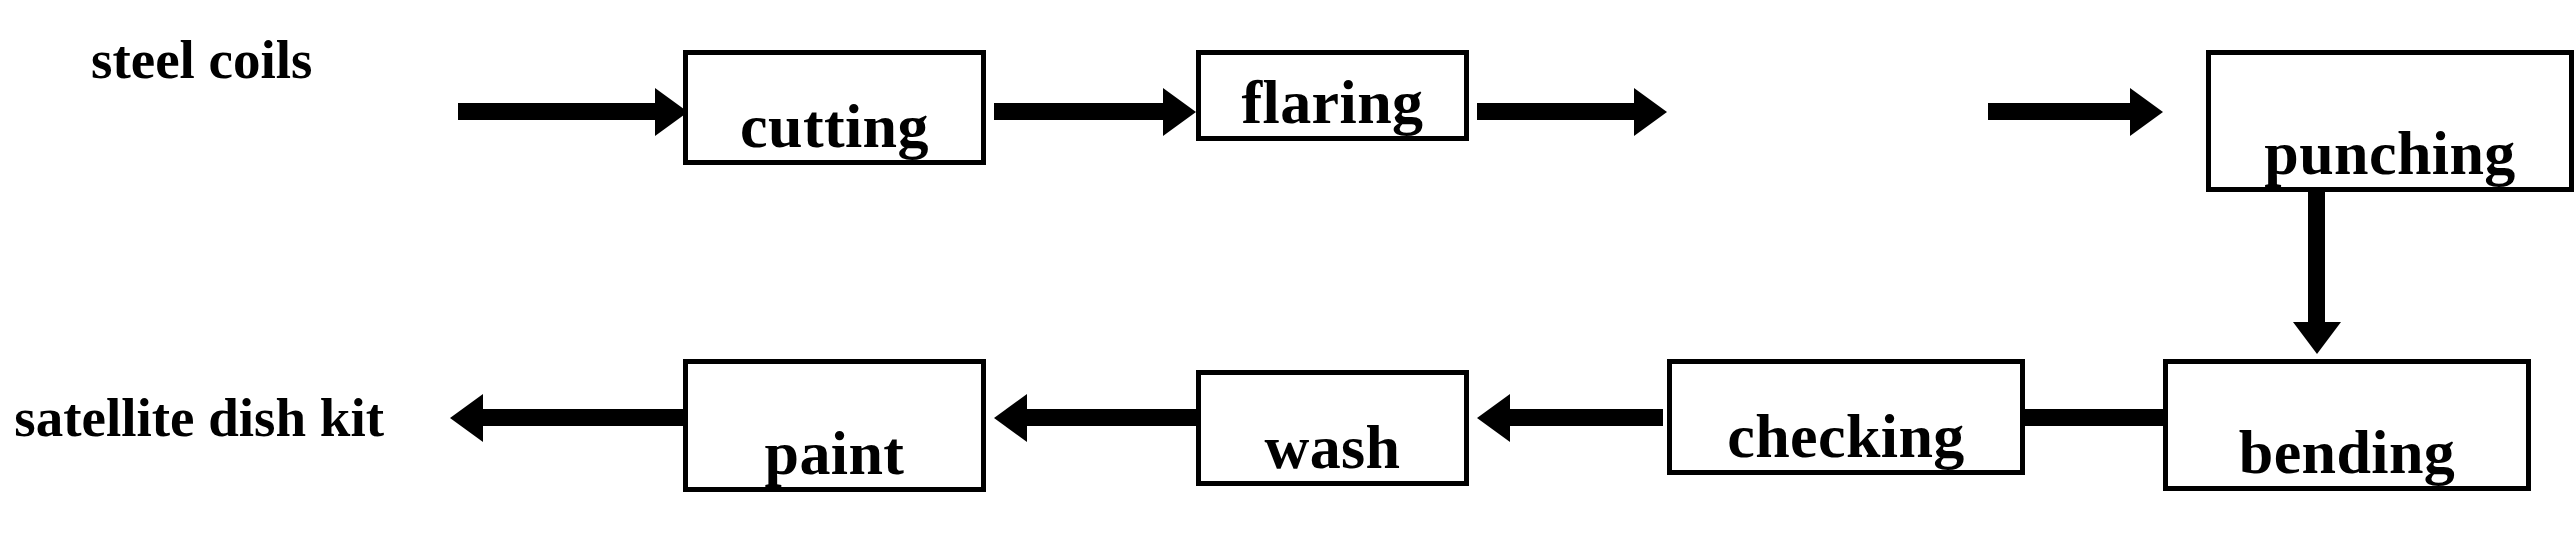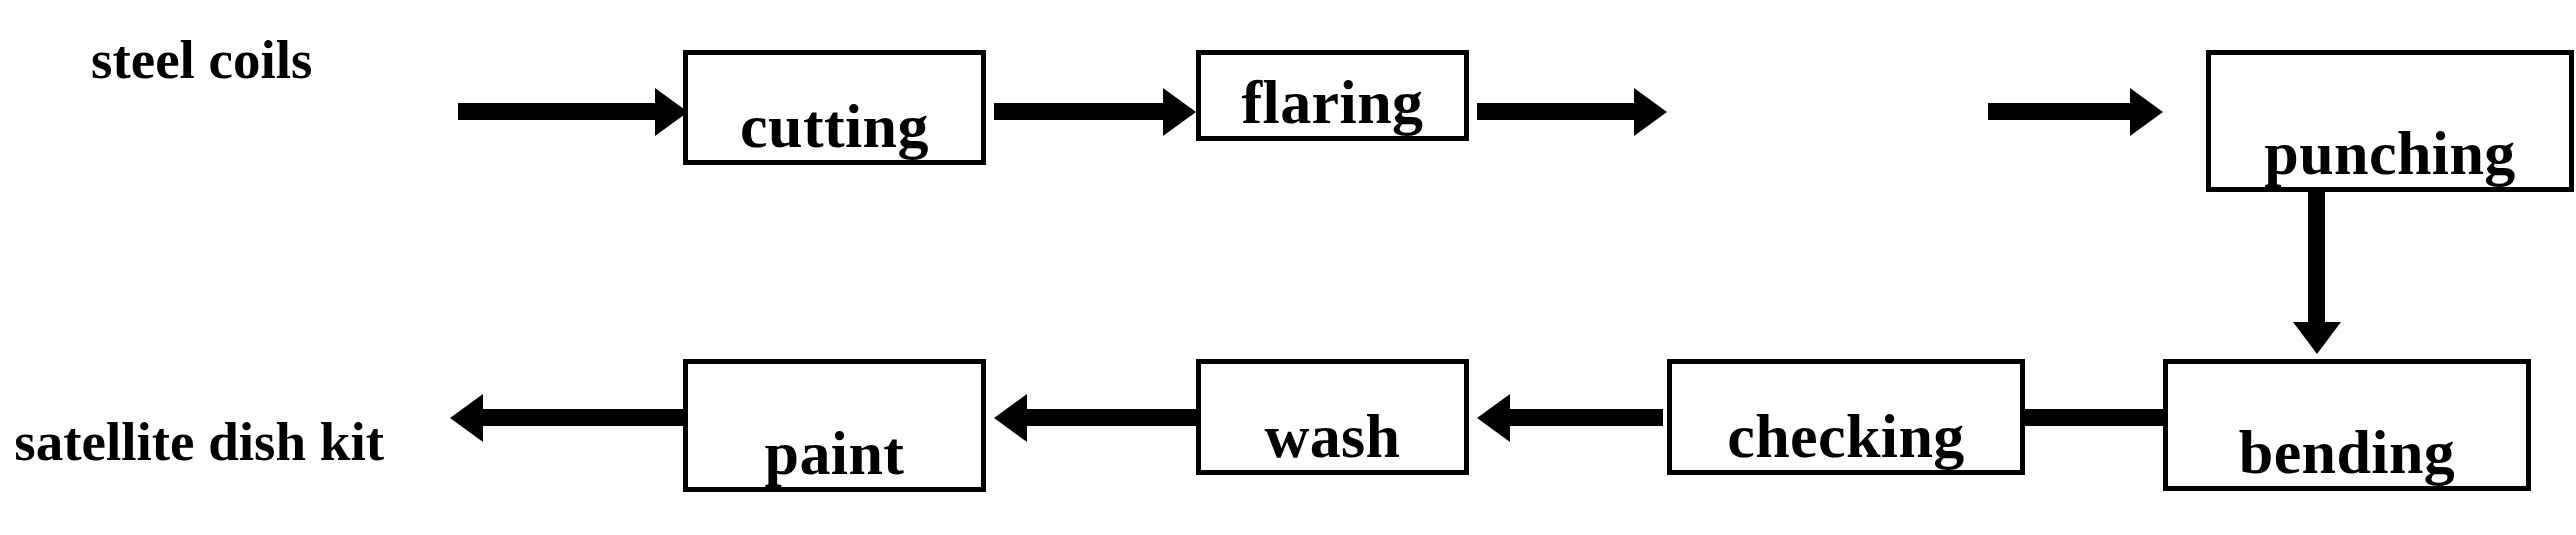--- a/index.html
+++ b/index.html
@@ -144,32 +144,32 @@
   </div>
 
   <div class="pbox" style="left:1667px; top:359px; width:358px; height:116px;">
     <span class="plabel">checking</span>
   </div>
 
   <div class="arrow-h" style="left:1509px; top:409px; width:154px;">
     <span class="head-l"></span>
   </div>
 
-  <div class="pbox" style="left:1196px; top:359px; width:273px; height:116px;">
+  <div class="pbox" style="left:1196px; top:370px; width:273px; height:116px;">
     <span class="plabel">wash</span>
   </div>
 
   <div class="arrow-h" style="left:1026px; top:409px; width:170px;">
     <span class="head-l"></span>
   </div>
 
   <div class="pbox" style="left:683px; top:359px; width:303px; height:133px;">
     <span class="plabel">paint</span>
   </div>
 
   <div class="arrow-h" style="left:482px; top:409px; width:201px;">
     <span class="head-l"></span>
   </div>
 
-  <div class="termlabel" style="left:14.3px; top:390px;margin-top:24px;">satellite dish kit</div>
+  <div class="termlabel" style="left:14.3px; top:390px;">satellite dish kit</div>
 
 </div>
 
 
 </body></html>

